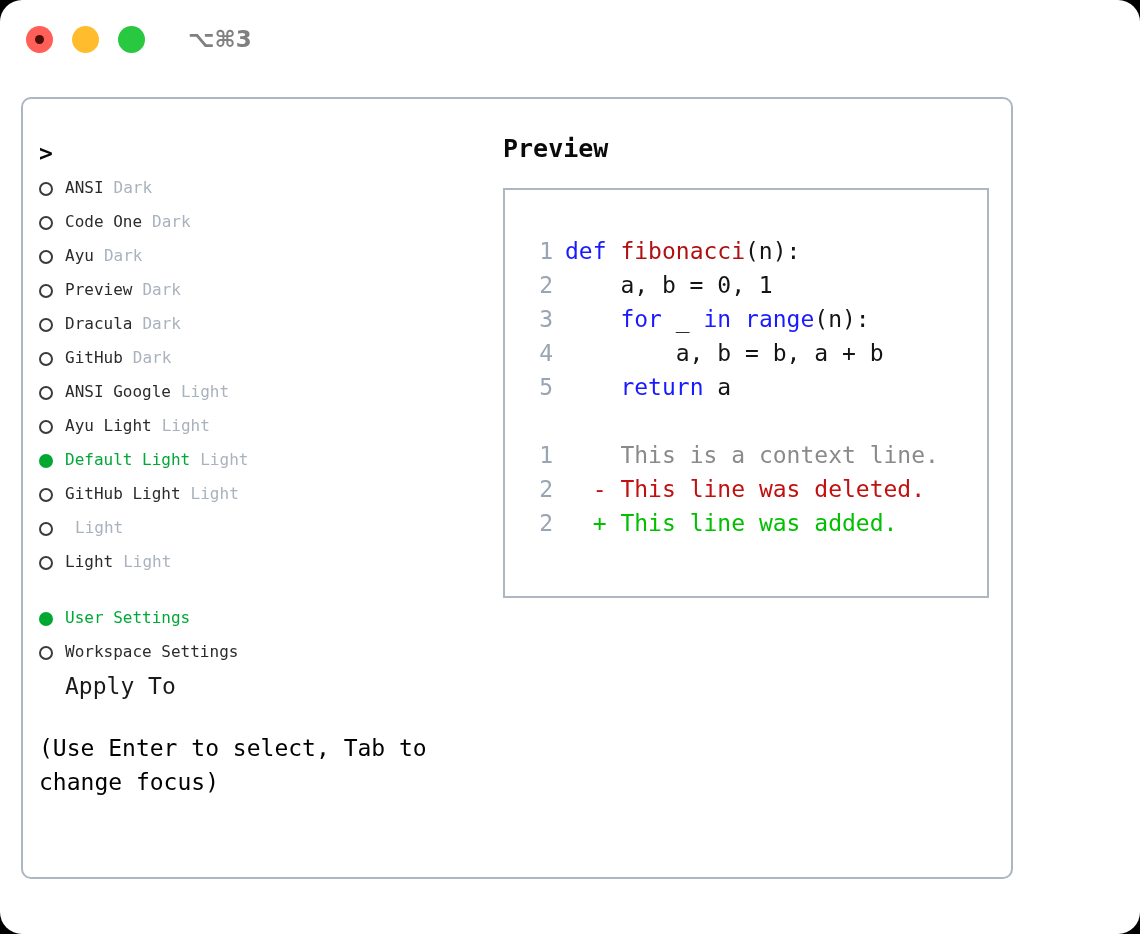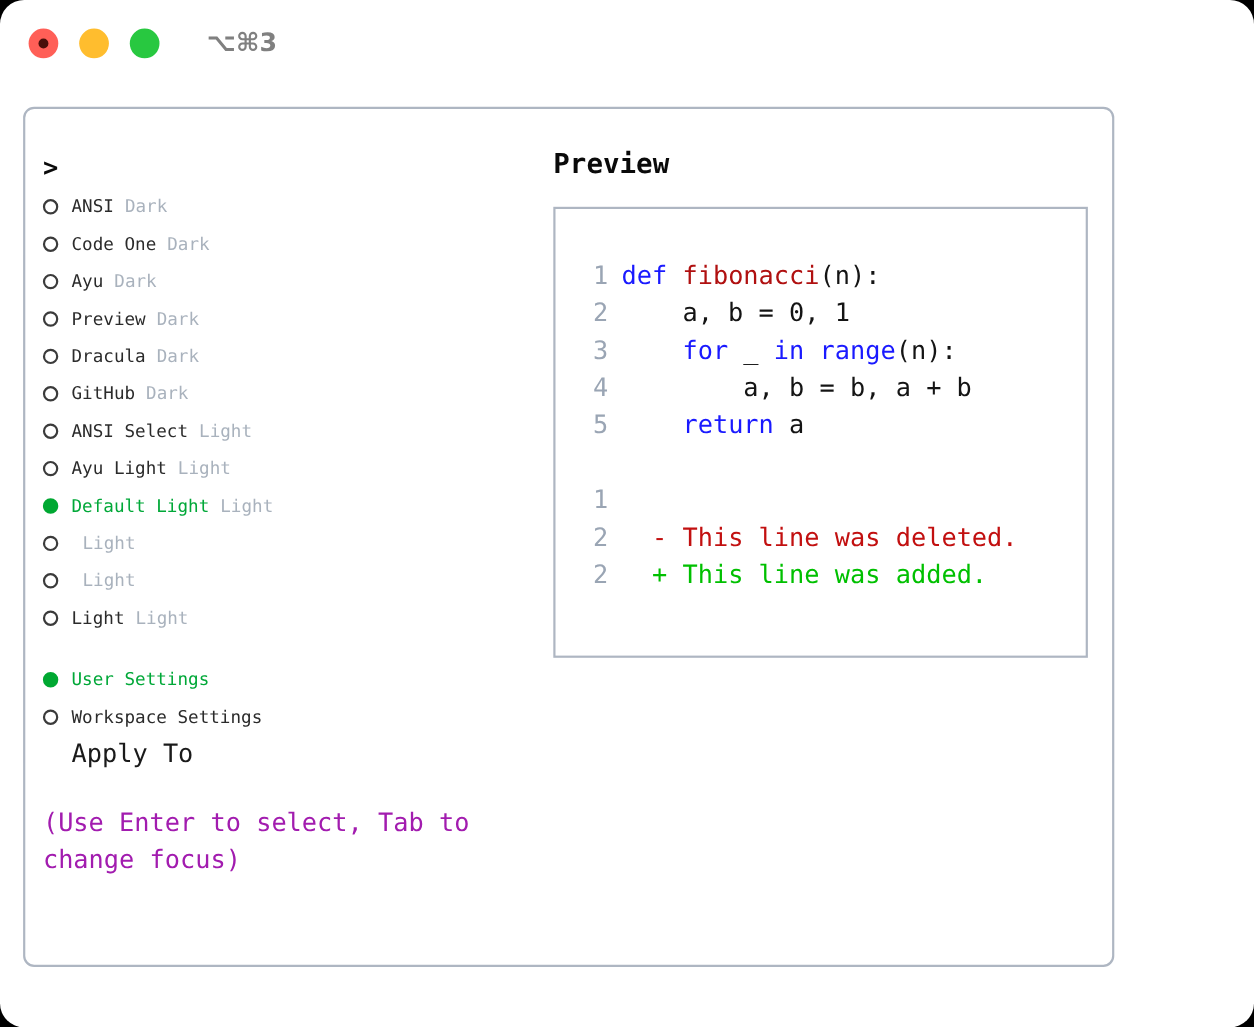--- a/index.html
+++ b/index.html
@@ -145,21 +145,21 @@
   #apply-heading {
     color: #1a1a1a;
     font-size: 23px;
     height: 34px;
     line-height: 34px;
     padding-left: 26px;
   }
 
   #hint {
     margin-top: 28px;
-    color: #a21caf;
+    color: #000000;
     font-size: 23px;
     line-height: 34px;
     width: 420px;
   }
 
   
   #right-col {
     position: absolute;
     left: 480px;
     top: 32px;
@@ -256,35 +256,36 @@
             <span class="name">Dracula</span>
             <span class="tag">Dark</span>
           </div>
           <div class="row">
             <span class="marker"><span class="bullet bullet-off"></span></span>
             <span class="name">GitHub</span>
             <span class="tag">Dark</span>
           </div>
           <div class="row">
             <span class="marker"><span class="bullet bullet-off"></span></span>
-            <span class="name">ANSI Select</span>
+            <span class="name">ANSI Google</span>
             <span class="tag">Light</span>
           </div>
           <div class="row">
             <span class="marker"><span class="bullet bullet-off"></span></span>
             <span class="name">Ayu Light</span>
             <span class="tag">Light</span>
           </div>
           <div class="row">
             <span class="marker"><span class="bullet bullet-on"></span></span>
             <span class="name-sel">Default Light</span>
             <span class="tag">Light</span>
           </div>
           <div class="row">
             <span class="marker"><span class="bullet bullet-off"></span></span>
+            <span class="name">GitHub Light</span>
             <span class="tag">Light</span>
           </div>
           <div class="row">
             <span class="marker"><span class="bullet bullet-off"></span></span>
             <span class="tag">Light</span>
           </div>
           <div class="row">
             <span class="marker"><span class="bullet bullet-off"></span></span>
             <span class="name">Light</span>
             <span class="tag">Light</span>
@@ -317,21 +318,21 @@
       <div id="preview-box">
         <div id="code-block">
             <div class="code-line"><span class="lineno">1</span><span class="code-text"><span class="kw">def </span><span class="fn">fibonacci</span><span class="plain">(n):</span></span></div>
             <div class="code-line"><span class="lineno">2</span><span class="code-text"><span class="plain">    a, b = 0, 1</span></span></div>
             <div class="code-line"><span class="lineno">3</span><span class="code-text"><span class="plain">    </span><span class="kw">for</span><span class="plain"> _ </span><span class="kw">in</span><span class="plain"> </span><span class="kw">range</span><span class="plain">(n):</span></span></div>
             <div class="code-line"><span class="lineno">4</span><span class="code-text"><span class="plain">        a, b = b, a + b</span></span></div>
             <div class="code-line"><span class="lineno">5</span><span class="code-text"><span class="plain">    </span><span class="kw">return</span><span class="plain"> a</span></span></div>
           </div>
         <div class="gap"></div>
         <div id="diff-block">
-            <div class="code-line"><span class="lineno">1</span></div>
+            <div class="code-line"><span class="lineno">1</span><span class="code-text ctx">  <span> </span> <span>This is a context line.</span></span></div>
             <div class="code-line"><span class="lineno">2</span><span class="code-text del">  <span>-</span> <span>This line was deleted.</span></span></div>
             <div class="code-line"><span class="lineno">2</span><span class="code-text add">  <span>+</span> <span>This line was added.</span></span></div>
           </div>
       </div>
     </div>
 
   </div>
 </div>
 
 </body></html>

